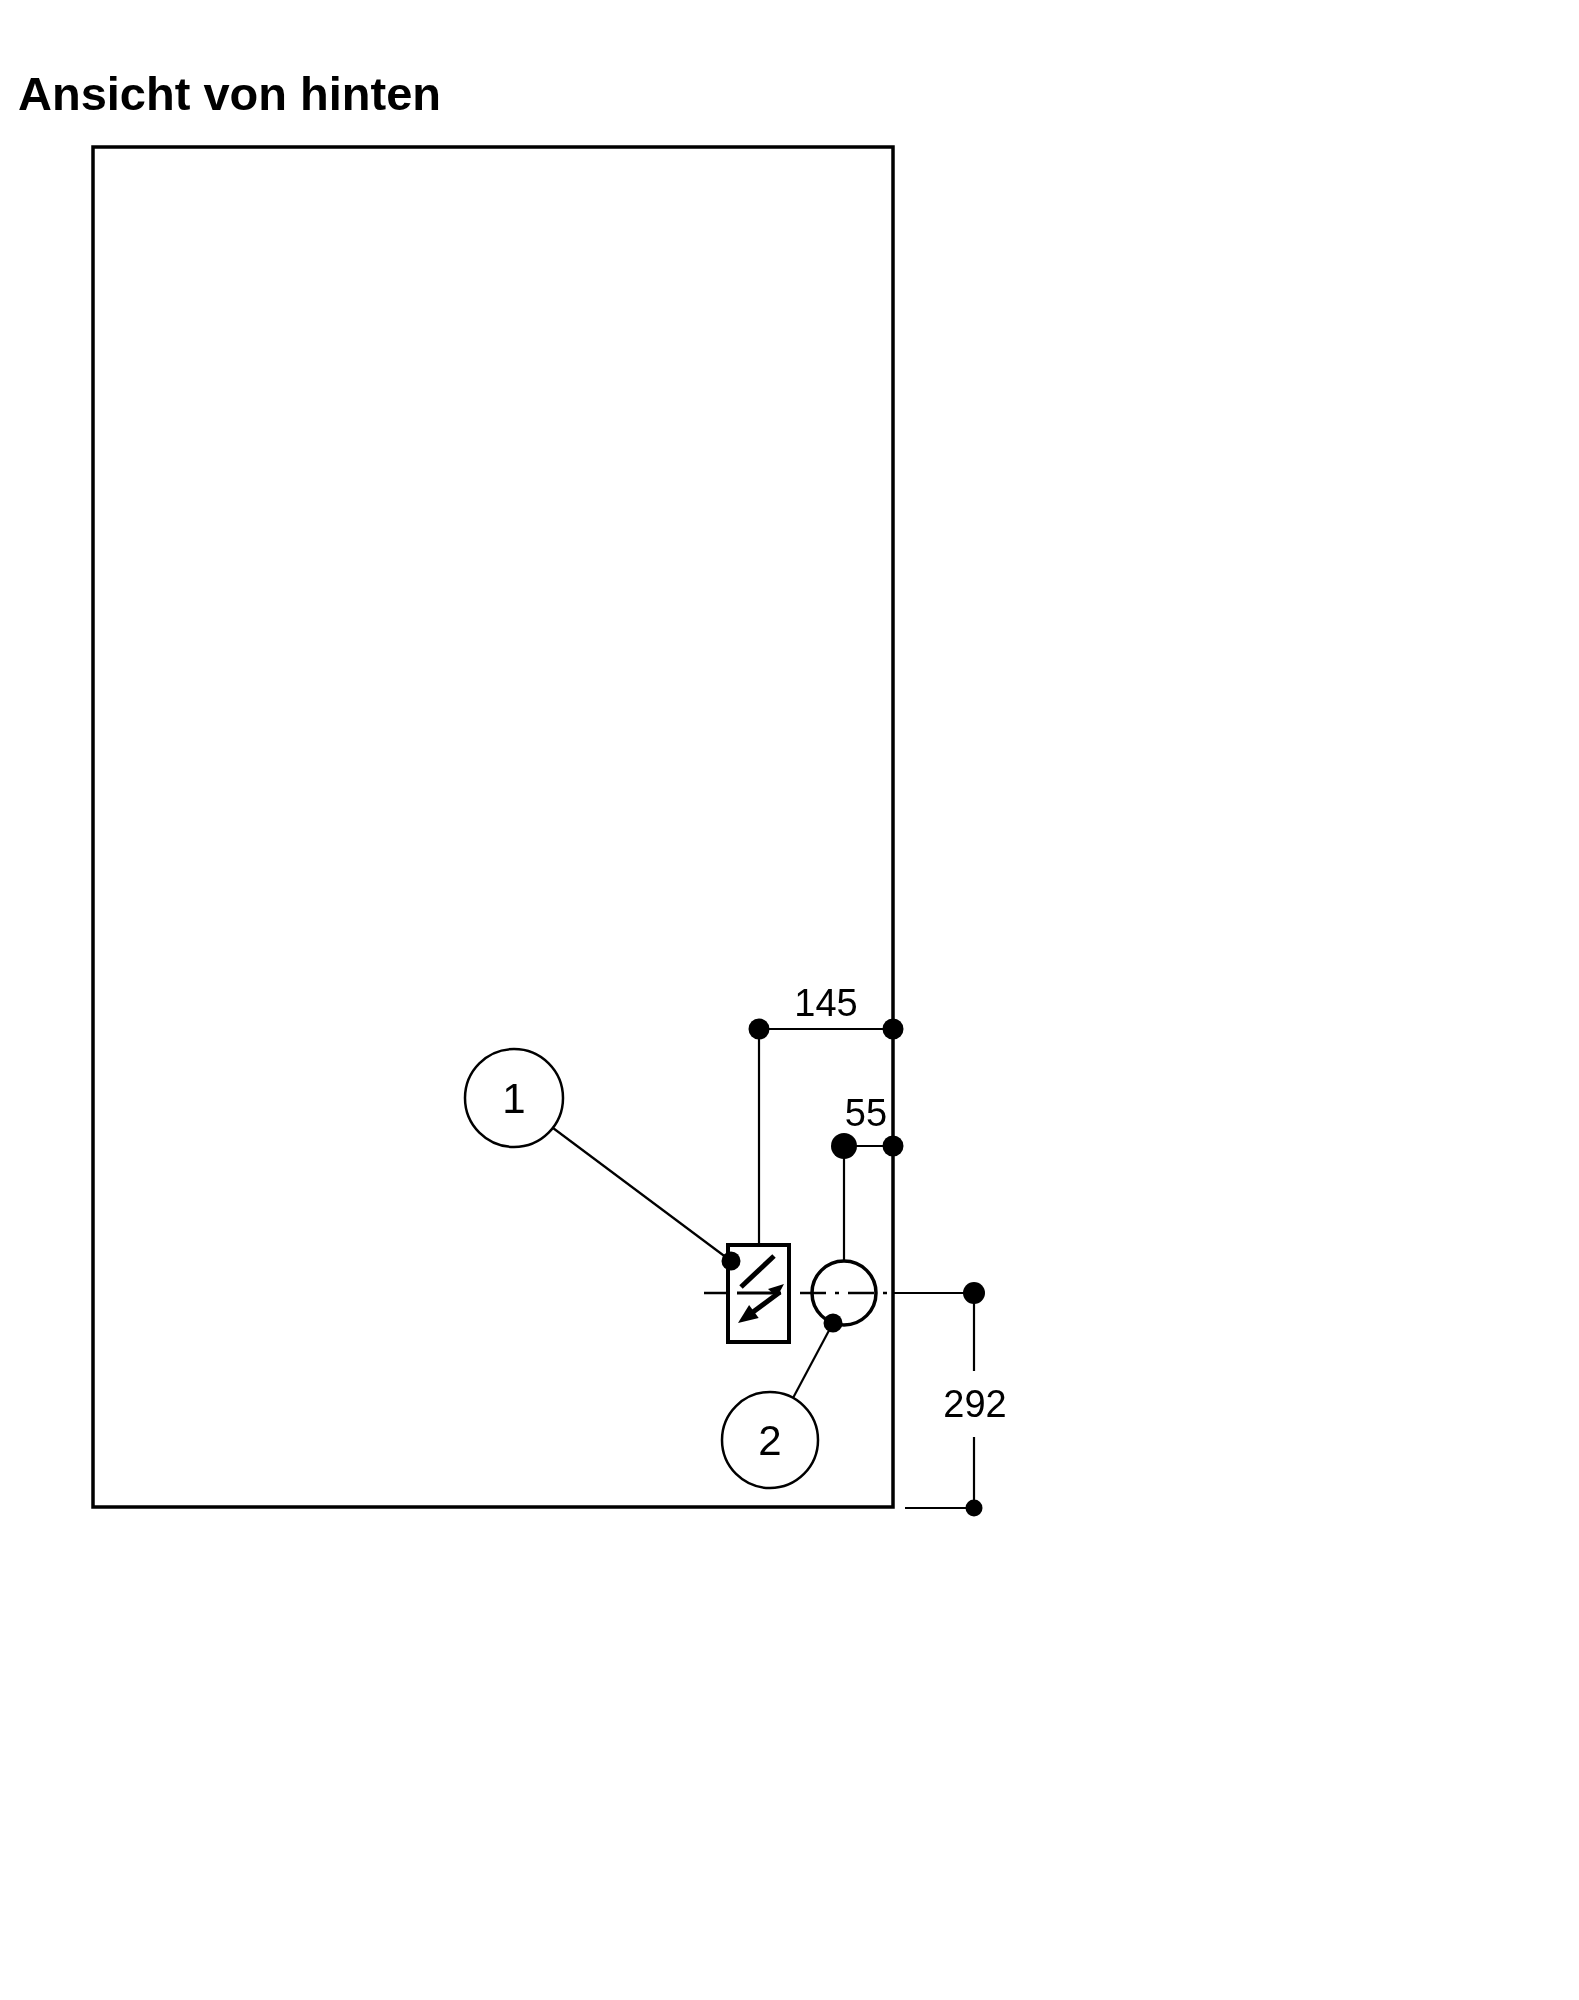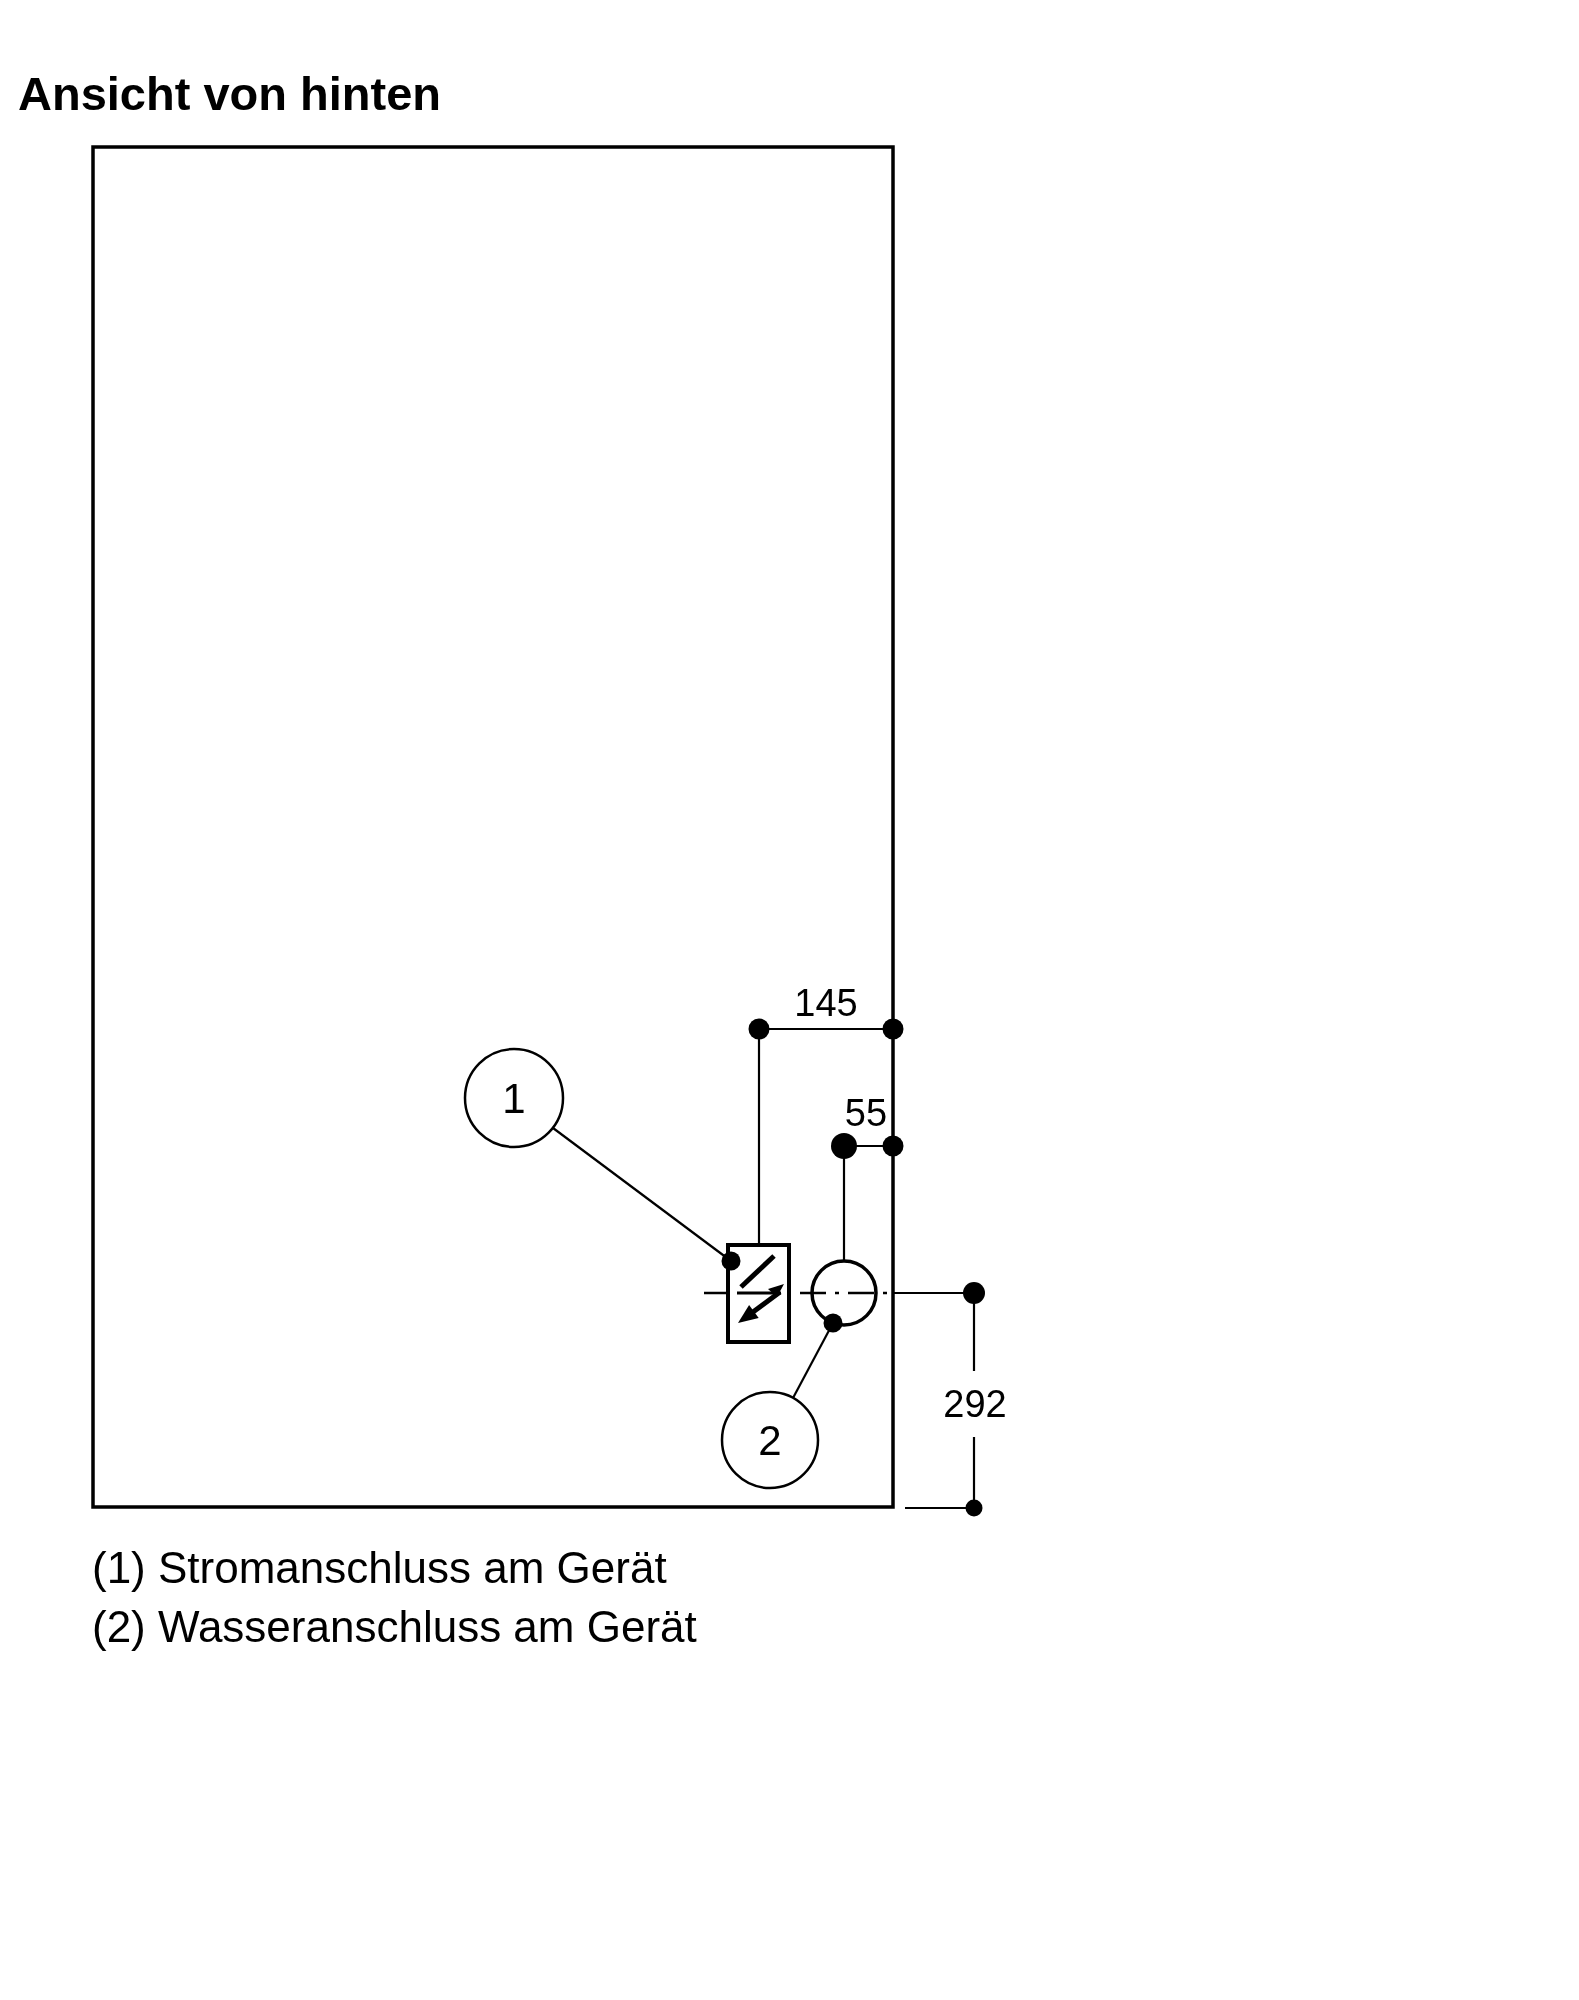--- a/index.html
+++ b/index.html
@@ -113,18 +113,14 @@
 
     <g>
       <line x1="793" y1="1398" x2="833" y2="1323" stroke="currentColor" stroke-width="2.2"></line>
       <circle cx="833" cy="1323" r="9.5" fill="currentColor"></circle>
       <circle cx="770" cy="1440" r="48" fill="#ffffff" stroke="currentColor" stroke-width="2.5"></circle>
       <text x="770" y="1455" text-anchor="middle" class="callout-label">2</text>
     </g>
 
   </svg>
 
-  <div class="legend">
-    <div>(1) Stromanschluss am Gerät</div>
-    <div>(2) Wasseranschluss am Gerät</div>
-  </div>
 
 </div>
 
 </body></html>

